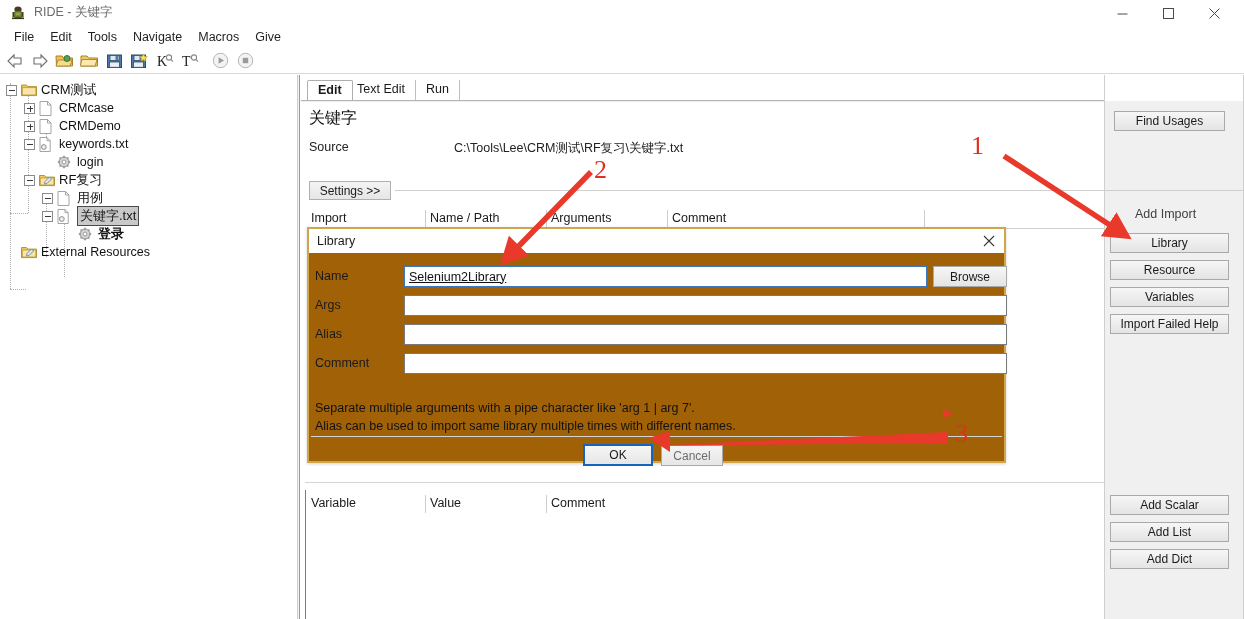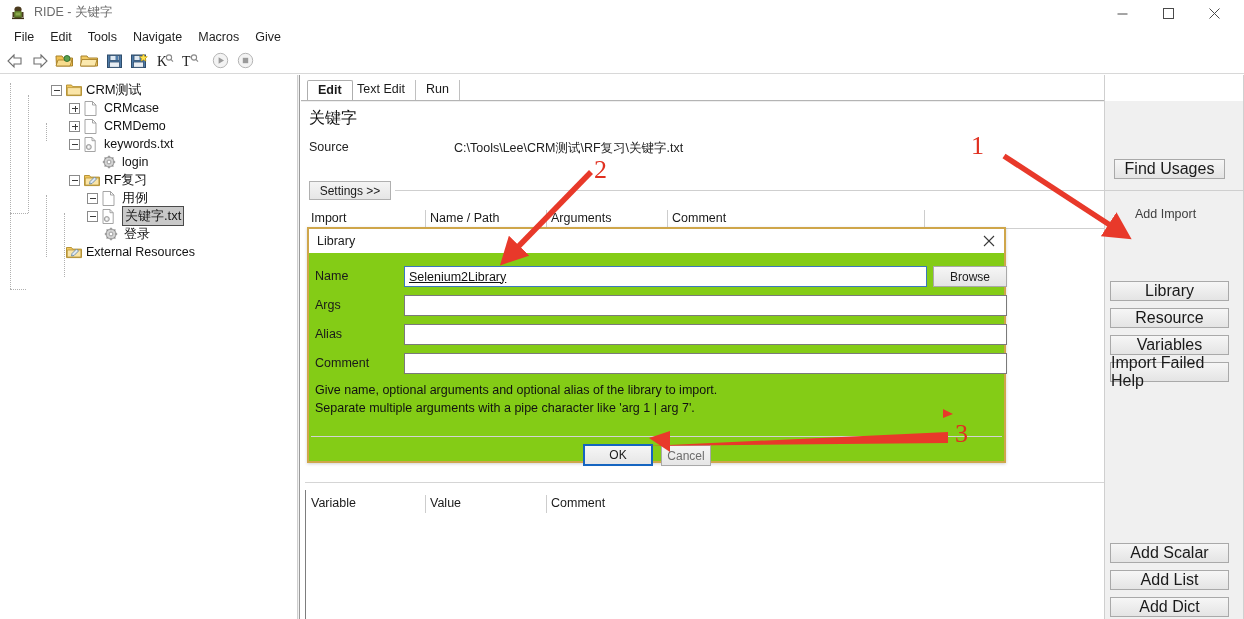--- a/index.html
+++ b/index.html
@@ -48,21 +48,21 @@
   .tbtn { width:23px; height:22px; display:flex; align-items:center; justify-content:center; }
   #hline-top {
     position:absolute; left:0; top:73px; width:1244px; height:1px; background:#d8d8d8;
   }
 
   
   #treepanel {
     position:absolute; left:0; top:75px; width:297px; height:544px;
     background:#ffffff; overflow:hidden;
   }
-  .tnode { position:absolute; display:flex; align-items:center; height:18px; white-space:nowrap;margin-left:45px; }
+  .tnode { position:absolute; display:flex; align-items:center; height:18px; white-space:nowrap; }
   .tlabel { font-size:12.5px; color:#111; margin-left:4px; }
   .tlabel.cjk { font-size:13px; }
   .expander {
     width:11px; height:11px; border:1px solid #8b8b8b; background:#fff;
     position:relative; flex:none;
   }
   .expander::before {
     content:""; position:absolute; left:2px; top:4.5px; width:6px; height:1px; background:#3a3a3a;
   }
   .expander.plus::after {
@@ -138,22 +138,22 @@
   #edge-left { position:absolute; left:4px; top:415px; width:1px; height:204px; background:#7d7d7d; }
 
   
   #rightpanel {
     position:absolute; left:1104px; top:75px; width:140px; height:544px;
     background:#f0f0f0; border-left:1px solid #cfcfcf;
   }
   .rbtn {
     position:absolute; left:5px; width:119px; height:20px;
     background:linear-gradient(#f6f6f6,#e4e4e4);
-    border:1px solid #a9a9a9; font-size:16px; color:#1a1a1a;
-    display:flex; align-items:center; justify-content:center;margin-top:48px;
+    border:1px solid #a9a9a9; font-size:12px; color:#1a1a1a;
+    display:flex; align-items:center; justify-content:center;
   }
   #find-usages { top:36px; left:9px; width:111px; height:20px; }
   #add-import-label {
     position:absolute; left:30px; top:132px; font-size:12.5px; color:#404040;
   }
   #rp-rule { position:absolute; left:0; top:115px; width:140px; height:1px; background:#cfcfcf; }
   #panel-white-top { position:absolute; left:0; top:0; width:140px; height:26px; background:#ffffff; }
   #rp-right-edge { position:absolute; right:0; top:0; width:1px; height:544px; background:#d0d0d0; }
 
   
@@ -163,42 +163,42 @@
     box-shadow:0 1px 3px rgba(0,0,0,0.18);
   }
   #dlg-titlebar {
     position:absolute; left:0; top:0; width:695px; height:24px; background:#ffffff;
   }
   #dlg-title { position:absolute; left:8px; top:5px; font-size:12.5px; color:#1a1a1a; }
   #dlg-close {
     position:absolute; right:4px; top:2px; width:22px; height:20px;
     display:flex; align-items:center; justify-content:center; color:#3a3a3a;
   }
-  #dlg-body { position:absolute; left:0; top:24px; width:695px; height:208px; background:#84cc16; }
+  #dlg-body { position:absolute; left:0; top:24px; width:695px; height:208px; background:#a16207; }
   .flabel { position:absolute; left:6px; font-size:12.5px; color:#1a1a1a; }
   .finput {
     position:absolute; height:21px; border:1px solid #7a7a7a; background:#ffffff;
     font-family:"Liberation Sans", sans-serif; font-size:12.5px; color:#111;
     padding:0 4px; outline:none;
   }
   #name-input { border:1px solid #3b78c0;text-decoration:underline; }
   #browse-btn {
     position:absolute; left:923px; top:0px; width:74px; height:21px;
     background:linear-gradient(#f6f6f6,#e4e4e4); border:1px solid #a9a9a9;
     font-size:12px; color:#1a1a1a; display:flex; align-items:center; justify-content:center;
   }
   .helpline { position:absolute; left:6px; font-size:12.5px; color:#111; }
   #dlg-btnrule { position:absolute; left:2px; top:183px; width:691px; height:1px; background:#d3d3d3; }
   #ok-btn {
     position:absolute; left:274px; top:191px; width:70px; height:22px;
     background:linear-gradient(#f6f6f6,#e6e6e6); border:2px solid #1565c0;
     font-size:12px; color:#1a1a1a; display:flex; align-items:center; justify-content:center;
   }
   #cancel-btn {
-    position:absolute; left:352px; top:192px; width:50px; height:21px;
+    position:absolute; left:352px; top:192px; width:62px; height:21px;
     background:linear-gradient(#f4f4f4,#e6e6e6); border:1px solid #a9a9a9;
     font-size:12px; color:#6d6d6d; display:flex; align-items:center; justify-content:center;
   }
 
   
   #annots { position:absolute; left:0; top:0; width:1244px; height:619px; pointer-events:none; }
   .anum {
     position:absolute; font-family:"Liberation Serif", serif; font-size:26px; color:#e03020;
   }
 </style>
@@ -401,21 +401,21 @@
         <div class="tnode" style="left: 42px; top: 132px;">
           <span class="expander"></span>
           <span class="ico"><svg width="14" height="15" viewBox="0 0 14 15">
               <path d="M1 0.5 h7 l3.2 3.2 v10.8 h-10.2 z" fill="#ffffff" stroke="#9b9b9b" stroke-width="0.9"></path>
               <path d="M8 0.5 v3.2 h3.2" fill="none" stroke="#9b9b9b" stroke-width="0.9"></path>
               <circle cx="4.8" cy="10" r="2.5" fill="#d9d9d9" stroke="#8a8a8a" stroke-width="0.8"></circle>
               <circle cx="4.8" cy="10" r="0.9" fill="#ffffff"></circle>
             </svg></span>
           <span class="tlabel cjk sel-label">关键字.txt</span>
         </div>
-        <div class="tnode" style="left: 44px; top: 150px;">
+        <div class="tnode" style="left: 63px; top: 150px; font-weight: bold;">
           <span style="width: 11px; height: 11px; flex: 0 0 auto;"></span>
           <span class="ico"><svg width="14" height="14" viewBox="0 0 14 14">
               <circle cx="7" cy="7" r="5" fill="#d3d3d3" stroke="#8a8a8a" stroke-width="0.9"></circle>
               <circle cx="7" cy="7" r="1.9" fill="#ffffff" stroke="#8a8a8a" stroke-width="0.8"></circle>
               <g stroke="#8a8a8a" stroke-width="1.4">
                 <line x1="7" y1="0.8" x2="7" y2="2.6"></line>
                 <line x1="7" y1="11.4" x2="7" y2="13.2"></line>
                 <line x1="0.8" y1="7" x2="2.6" y2="7"></line>
                 <line x1="11.4" y1="7" x2="13.2" y2="7"></line>
                 <line x1="2.6" y1="2.6" x2="3.8" y2="3.8"></line>
@@ -515,22 +515,22 @@
 
       <div class="flabel" style="top:45px;">Args</div>
       <input class="finput" style="left: 95px; top: 42px; width: 603px;" value="">
 
       <div class="flabel" style="top:74px;">Alias</div>
       <input class="finput" style="left: 95px; top: 71px; width: 603px;" value="">
 
       <div class="flabel" style="top:103px;">Comment</div>
       <input class="finput" style="left: 95px; top: 100px; width: 603px;" value="">
 
-      <div class="helpline" style="top:130px;">Give name, optional arguments and optional alias of the library to import.</div>
       <div class="helpline" style="top:148px;">Separate multiple arguments with a pipe character like 'arg 1 | arg 7'.</div>
+      <div class="helpline" style="top:166px;">Alias can be used to import same library multiple times with different names.</div>
 
       <div id="dlg-btnrule"></div>
       <div id="ok-btn">OK</div>
       <div id="cancel-btn">Cancel</div>
     </div>
   </div>
 
   <svg id="annots">
     <defs>
       <marker id="ah" markerWidth="5.2" markerHeight="5.2" refX="1.6" refY="2.6" orient="auto">

